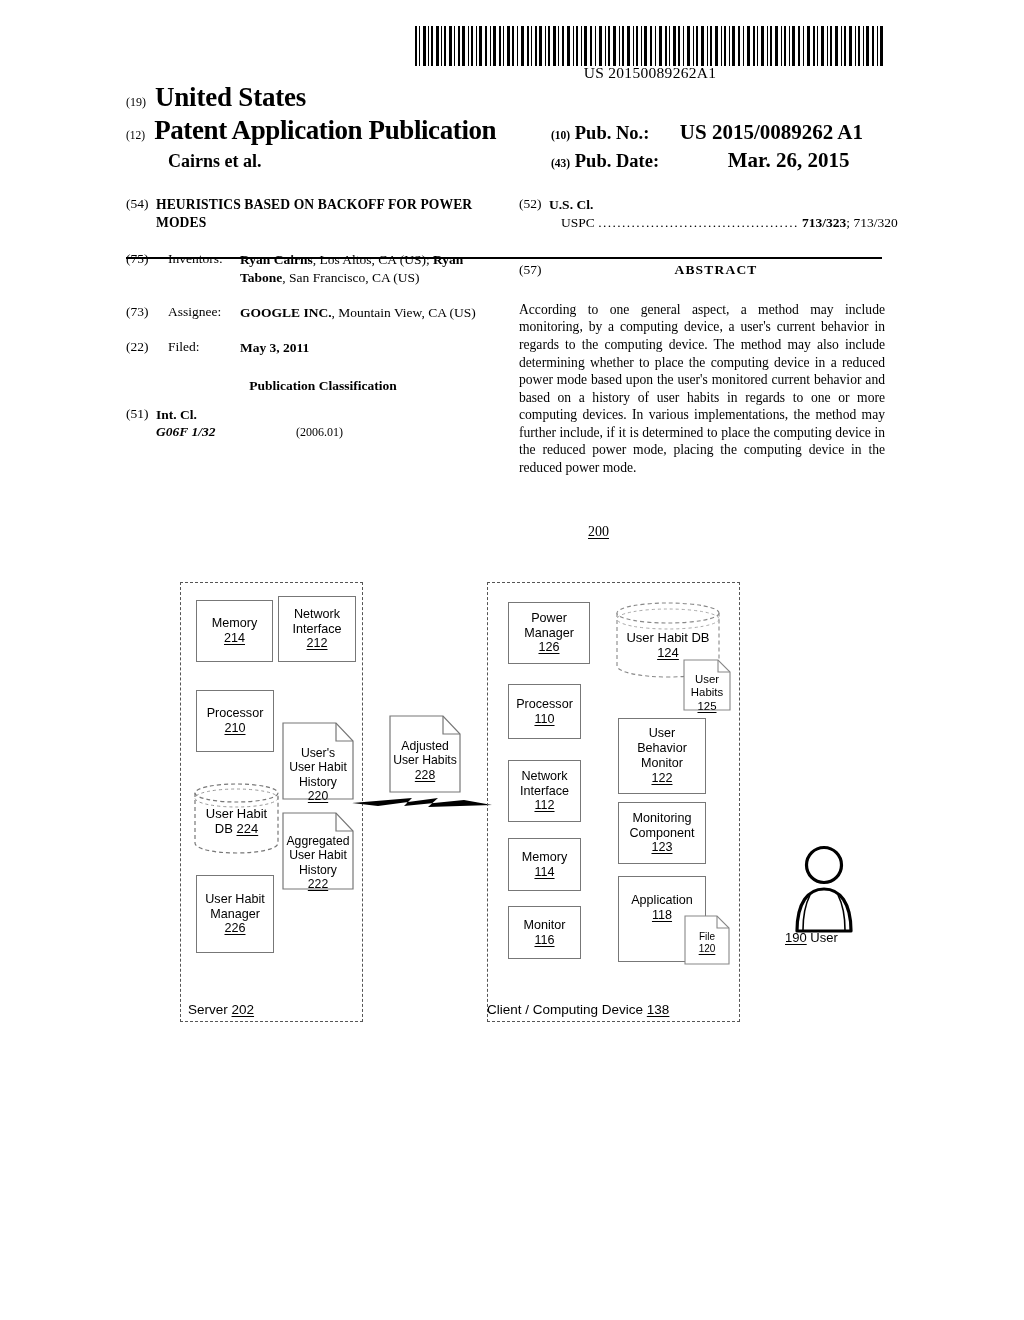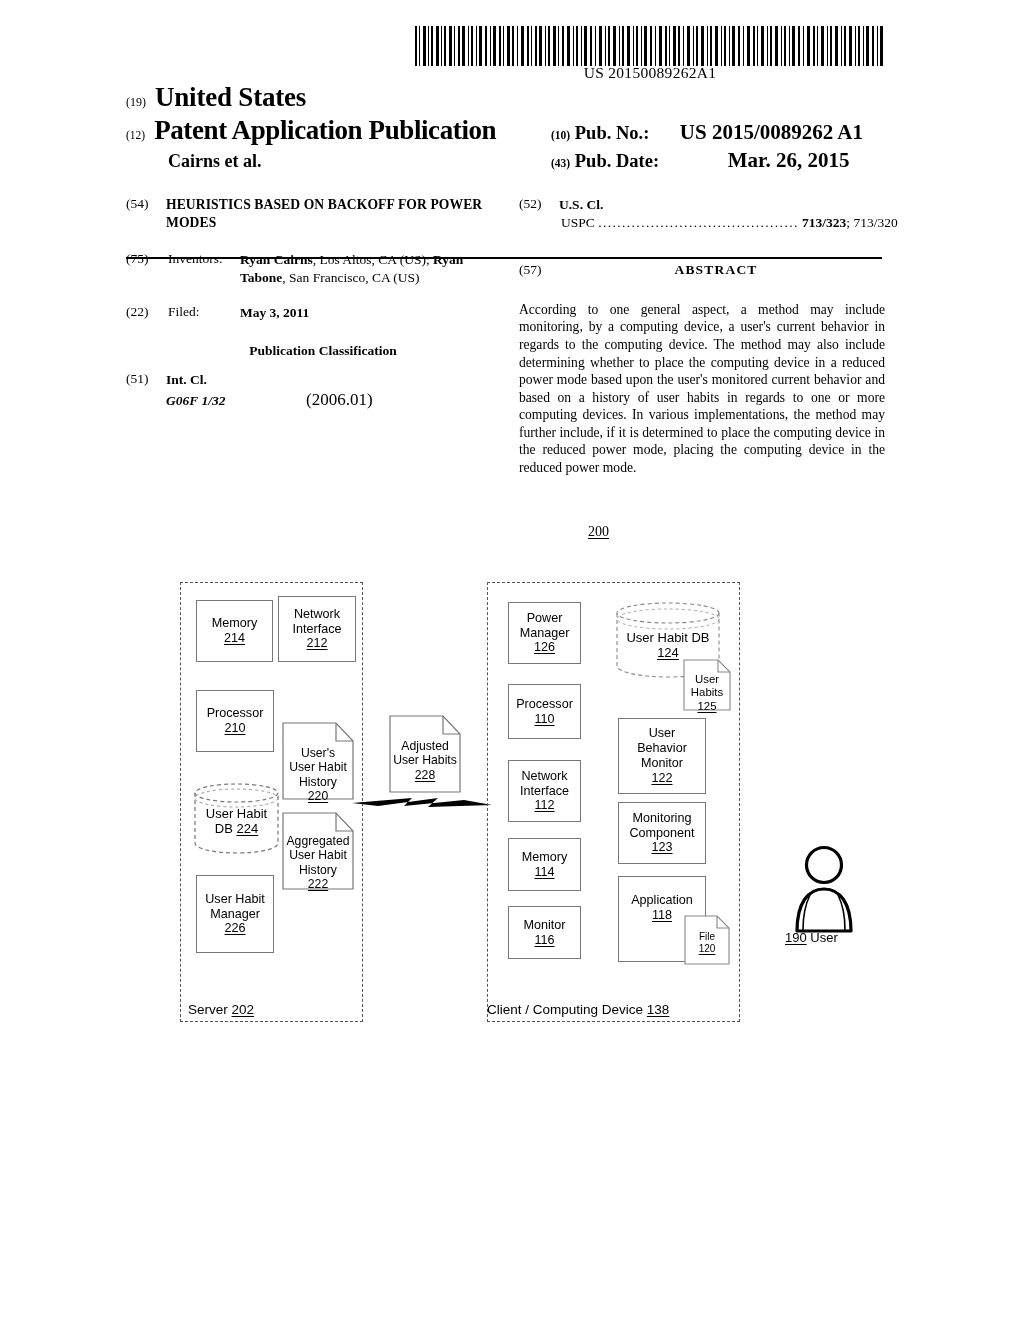--- a/index.html
+++ b/index.html
@@ -111,21 +111,21 @@
   .fnum {
     position: absolute; left: 0; top: 0;
     font-size: 13.5px;
     width: 38px;
   }
   .flabel {
     position: absolute; left: 42px; top: 0;
     font-size: 13.5px;
   }
   .fbody {
-    margin-left: 40px;
+    margin-left: 30px;
     font-size: 13.5px;
     line-height: 1.33;
   }
   .fbody.indent { margin-left: 114px; }
   b.bold { font-weight: bold; }
 
   #title-54 .fbody {
     font-weight: bold;
     font-size: 13.6px;
     line-height: 1.35;
@@ -139,21 +139,21 @@
     width: 310px;
   }
   #intcl-name { font-weight: bold; font-size: 13.5px; }
   #intcl-code {
     font-weight: bold;
     font-style: italic;
     font-size: 13.5px;
     display: inline-block;
     width: 140px;
   }
-  #intcl-ver { font-size: 17px; }
+  #intcl-ver { font-size: 12px; }
 
   #uscl .fbody { font-weight: bold; }
   #uspc-row {
     margin-left: 42px;
     font-size: 13.5px;
     white-space: nowrap;
     margin-top: 1px;
   }
   #uspc-label { }
   #uspc-dots { letter-spacing: 1.4px; }
@@ -419,20 +419,25 @@
       <span class="fnum">(54)</span>
       <div class="fbody">HEURISTICS BASED ON BACKOFF FOR POWER MODES</div>
     </div>
 
     <div class="field" style="margin-top:18px">
       <span class="fnum">(75)</span>
       <span class="flabel">Inventors:</span>
       <div class="fbody indent"><b class="bold">Ryan Cairns</b><span>, Los Altos, CA (US); </span><b class="bold">Ryan Tabone</b><span>, San Francisco, CA (US)</span></div>
     </div>
 
+    <div class="field" style="margin-top:17px">
+      <span class="fnum">(73)</span>
+      <span class="flabel">Assignee:</span>
+      <div class="fbody indent"><b class="bold">GOOGLE INC.</b><span>, Mountain View, CA (US)</span></div>
+    </div>
 
 
     <div class="field" style="margin-top:17px">
       <span class="fnum">(22)</span>
       <span class="flabel">Filed:</span>
       <div class="fbody indent"><b class="bold">May 3, 2011</b></div>
     </div>
 
     <div id="pubclass">Publication Classification</div>
 
@@ -543,21 +548,21 @@
 
   <div id="link-bolt">
     <svg width="140" height="32" viewBox="0 0 140 32">
       <path d="M0 18 L60 13 L52 21 L112 15 L140 20 L76 22 L86 13 L26 21 Z" fill="#000"></path>
     </svg>
   </div>
 
   <div class="dashed-box" id="client-container"></div>
   <div class="container-label" style="left:487px; top:1002px;"><span>Client / Computing Device </span><span class="ref">138</span></div>
 
-  <div class="nbox" style="left:508px; top:602px; width:73px; height:62px;">
+  <div class="nbox" style="left:508px; top:602px; width:82px; height:62px;">
     <span>Power</span>
     <span>Manager</span>
     <span class="ref">126</span>
   </div>
 
   <div class="nbox" style="left:508px; top:684px; width:73px; height:55px;">
     <span>Processor</span>
     <span class="ref">110</span>
   </div>
 

